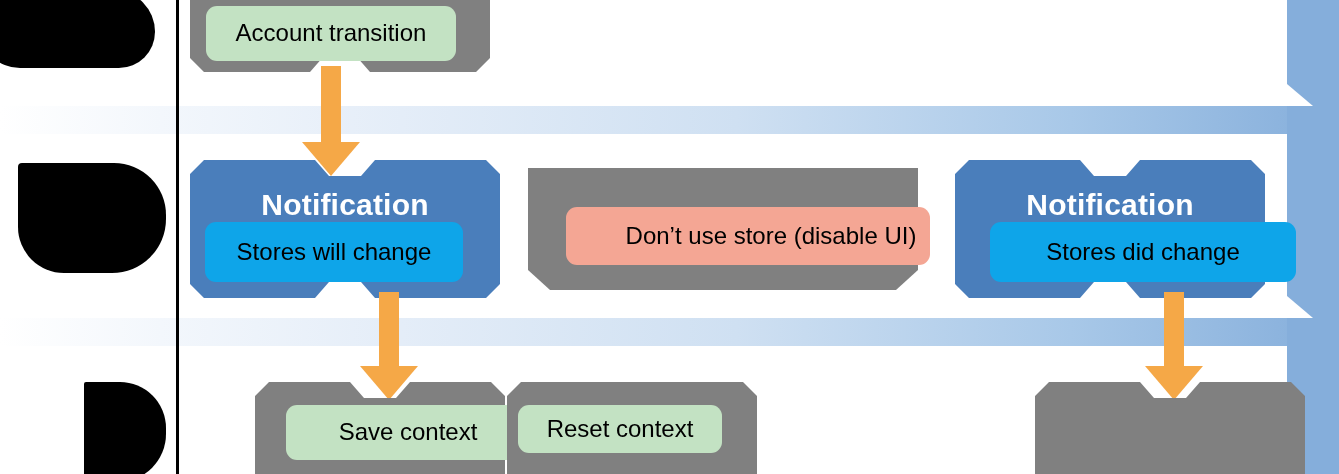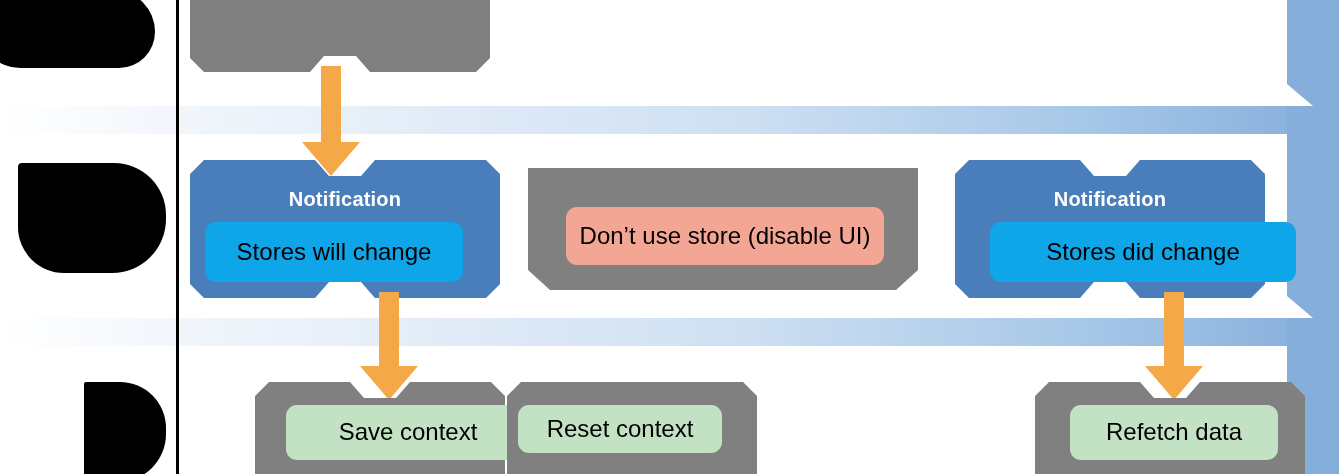--- a/index.html
+++ b/index.html
@@ -127,21 +127,21 @@
   .pill-white { background: #0ea5e9; }
   .pill-salmon { background: #f4a694; }
 
   .notif-title {
     position: absolute;
     left: 0;
     right: 0;
     text-align: center;
     color: #ffffff;
     font-weight: bold;
-    font-size: 20px;
+    font-size: 30px;
     letter-spacing: 0.2px;
   }
 
   
   .arrow {
     position: absolute;
   }
   .arrow-shaft {
     position: absolute;
     width: 20px;
@@ -175,35 +175,38 @@
   <div class="lane-band" style="top:106px; left:1287px; right:0; background:#85aedb;"></div>
   <div class="lane-band" style="top:318px; left:1287px; right:0; background:#85aedb;"></div>
 
   <div class="divider-line" style="left:176px;"></div>
 
   <div class="redacted" style="left:-20px; top:-10px; width:175px; height:78px; border-radius:40px 44px 38px 42px;"></div>
   <div class="redacted" style="left:18px; top:163px; width:148px; height:110px; border-radius:4px 52px 54px 46px;"></div>
   <div class="redacted" style="left:84px; top:382px; width:82px; height:100px; border-radius:2px 46px 48px 2px;"></div>
 
   <div class="group-box notch-bottom" style="left:190px; top:-18px; width:300px; height:90px;"></div>
+  <div class="pill pill-green" style="left:206px; top:6px; width:250px; height:55px;">
+    <span>Account transition</span>
+  </div>
 
   <div class="arrow" style="left:302px; top:66px; width:58px; height:110px;">
     <div class="arrow-shaft" style="height:82px;"></div>
     <div class="arrow-head" style="top:76px;"></div>
   </div>
 
   <div class="notif-box notch-both" style="left:190px; top:160px; width:310px; height:138px;"></div>
   <div class="notif-title" style="left:190px; width:310px; top:188px;">Notification</div>
   <div class="pill pill-white" style="left:205px; top:222px; width:258px; height:60px;">
     <span>Stores will change</span>
   </div>
 
   <div class="group-box notch-plain" style="left:528px; top:168px; width:390px; height:122px;
               clip-path: polygon(0% 0%, 100% 0%, 100% calc(100% - 20px), calc(100% - 22px) 100%, 22px 100%, 0% calc(100% - 20px));"></div>
-  <div class="pill pill-salmon" style="left:566px; top:207px; width:318px; height:58px;">
+  <div class="pill pill-salmon" style="left:566px; top:207px; width:318px; height:58px;padding-left:46px;">
     <span>Don’t use store (disable UI)</span>
   </div>
 
   <div class="notif-box notch-both" style="left:955px; top:160px; width:310px; height:138px;"></div>
   <div class="notif-title" style="left:955px; width:310px; top:188px;">Notification</div>
   <div class="pill pill-white" style="left:990px; top:222px; width:306px; height:60px;">
     <span>Stores did change</span>
   </div>
 
   <div class="arrow" style="left:360px; top:292px; width:58px; height:110px;">
@@ -220,17 +223,14 @@
   <div class="pill pill-green" style="left:286px; top:405px; width:244px; height:55px;">
     <span>Save context</span>
   </div>
 
   <div class="group-box notch-plain" style="left:507px; top:382px; width:250px; height:110px;"></div>
   <div class="pill pill-green" style="left:518px; top:405px; width:204px; height:48px;">
     <span>Reset context</span>
   </div>
 
   <div class="group-box notch-top" style="left:1035px; top:382px; width:270px; height:110px;"></div>
-  <div class="pill pill-green" style="left:1070px; top:405px; width:208px; height:55px;">
-    <span>Refetch data</span>
-  </div>
 
 </div>
 
 </body></html>

